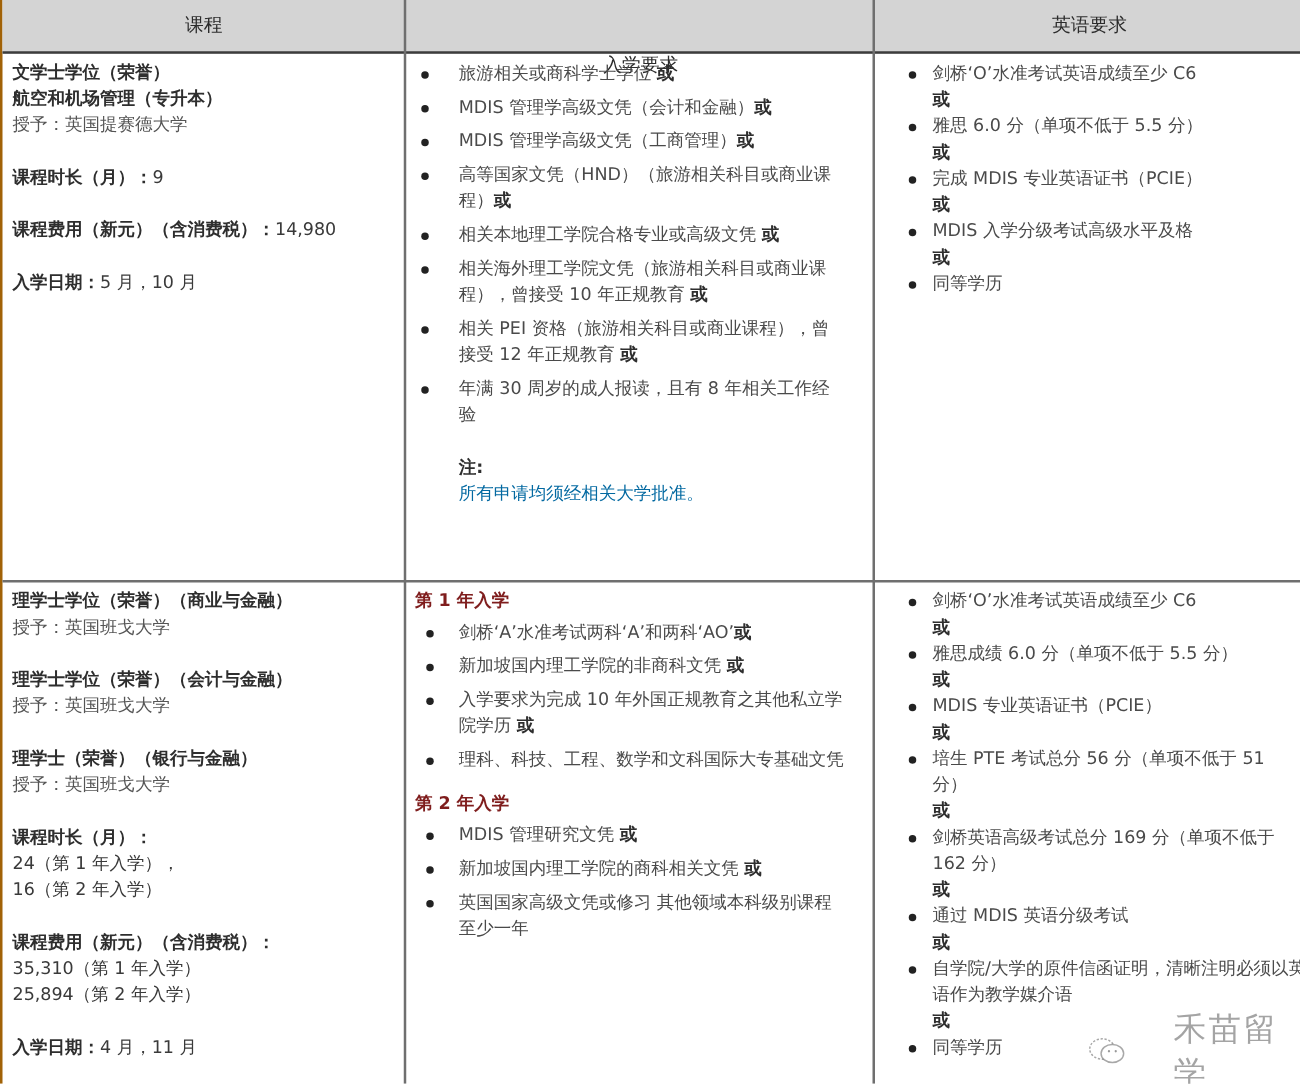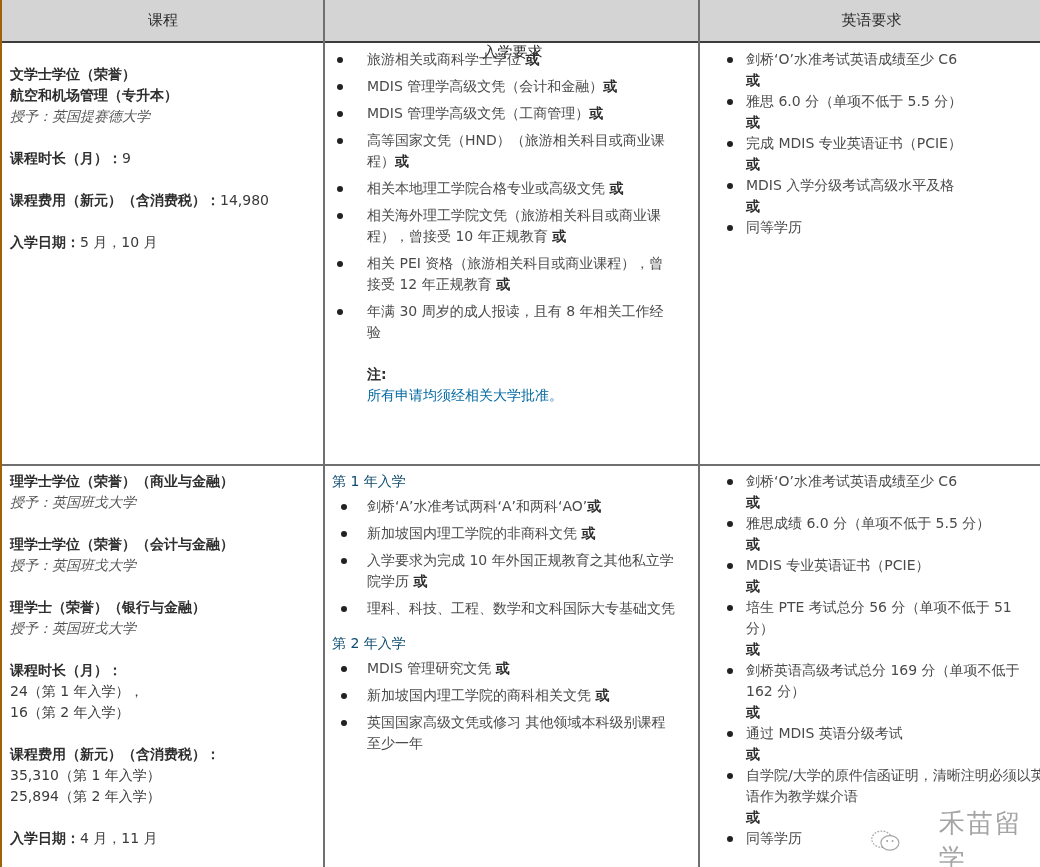--- a/index.html
+++ b/index.html
@@ -30,40 +30,40 @@
     .hline {
       position: absolute; left: 0; width: 1040px; height: 2px; background: #6f6f6f;
     }
     .cell { position: absolute; box-sizing: border-box; }
     .c1 { left: 8px; width: 305px; }
     .c2 { left: 330px; width: 360px; }
     .c3 { left: 716px; width: 320px; }
 
     .line { font-size: 14px; line-height: 21px; white-space: nowrap; }
     .bold { font-weight: bold; color: #2e2e2e; }
-    .muted { color: #555; font-style: italic; }
+    .muted { color: #555; }
     .gap { height: 21px; }
 
     ul.blist { list-style: none; margin: 0; padding: 0; }
     ul.blist li { position: relative; font-size: 14px; line-height: 21px; color: #4a4a4a; }
     .c2 ul.blist li { padding-left: 35px; margin-bottom: 6px; }
     .c2 ul.blist li::before {
       content: ""; position: absolute; left: 5px; top: 8px;
       width: 6px; height: 6px; border-radius: 50%; background: #222;
     }
     .c2 ul.blist.sub li { padding-left: 35px; }
     .c2 ul.blist.sub li::before { left: 9px; }
     .c3 ul.blist li { padding-left: 24px; margin-bottom: 0; }
     .c3 ul.blist li::before {
       content: ""; position: absolute; left: 5px; top: 8px;
       width: 6px; height: 6px; border-radius: 50%; background: #222;
     }
     .or { font-weight: bold; color: #2e2e2e; }
     .or-line { display: block; font-weight: bold; color: #2e2e2e; }
-    .sec-title { font-size: 14px; line-height: 21px; font-weight: normal; color: #0c4a6e; margin-bottom: 4px; }
+    .sec-title { font-size: 14px; line-height: 21px; font-weight: bold; color: #7f1d1d; margin-bottom: 4px; }
     .note-title { font-size: 14px; line-height: 21px; font-weight: bold; color: #2e2e2e; padding-left: 35px; margin-top: 21px; }
     .note-body { font-size: 14px; line-height: 21px; color: #0369a1; padding-left: 35px; }
 
     .watermark {
       position: absolute; left: 868px; top: 806px; display: flex; align-items: center;
       color: rgba(90,90,90,0.55); font-size: 26px; letter-spacing: 2px; gap: 32px;
     }
     .wm-icon { width: 34px; height: 26px; margin-right: 6px; }
   </style>
 </head>
@@ -74,21 +74,21 @@
   <div class="header">
     <div class="hcell" style="left:0;width:322px;">课程</div>
     <div class="hcell" style="left:324px;width:373px;margin-top:32px;">入学要求</div>
     <div class="hcell" style="left:699px;width:341px;">英语要求</div>
   </div>
 
   <div class="vline" style="left:321px;"></div>
   <div class="vline" style="left:696px;"></div>
   <div class="hline" style="top:464px;"></div>
 
-  <div class="cell c1" style="top:64px;">
+  <div class="cell c1" style="top:48px;">
     <div class="line bold">文学士学位（荣誉）</div>
     <div class="line bold">航空和机场管理（专升本）</div>
     <div class="line muted">授予：英国提赛德大学</div>
     <div class="gap"></div>
     <div class="line">
       <span class="bold">课程时长（月）：</span><span>9</span>
     </div>
     <div class="gap"></div>
     <div class="line">
       <span class="bold">课程费用（新元）（含消费税）：</span><span>14,980</span>

